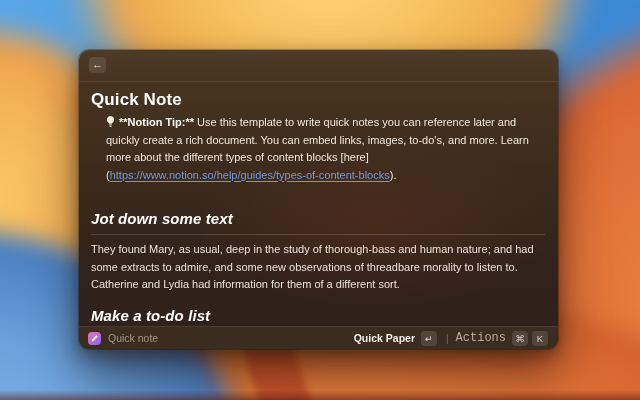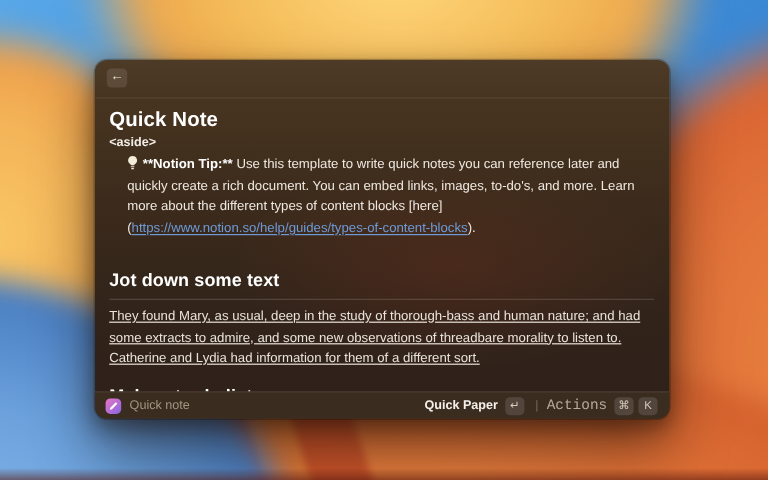--- a/index.html
+++ b/index.html
@@ -43,23 +43,23 @@
     background:rgba(255,255,255,.10); color:#ece4d8; font-size:11px; line-height:15px; text-align:center; cursor:default; }
 
   .content { position:relative; padding:8px 13px 0 12px; color:#ece7e0; z-index:1; }
   .h1 { font-size:17px; font-weight:700; color:#fff; letter-spacing:.1px; }
   .aside-tag { font-size:10.5px; font-weight:600; margin-top:3px; color:#f2ede7; }
   .tip { font-size:11px; line-height:17.5px; margin-top:4px; color:#eee8e0;margin-left:15px; }
   .tip b { color:#fff; }
   .bulb { display:inline-block; width:9px; height:13px; vertical-align:-2px; margin-right:4px; }
   .tip a { color:#6e9ad8; text-decoration:underline; text-underline-offset:2px; }
   .aside-close { font-size:10.5px; font-weight:600; margin-top:11px; color:#f2ede7; }
-  .h2 { font-size:15px; font-weight:700; color:#fff; margin-top:26px; letter-spacing:.1px; }
+  .h2 { font-size:15px; font-weight:700; color:#fff; margin-top:26px; letter-spacing:.1px;font-style:italic; }
   .divider { border:none; border-top:1px solid rgba(255,255,255,.14); margin:7px 0 6px; }
-  .para { font-size:11px; line-height:17.5px; color:#e9e3da;text-decoration:underline; }
+  .para { font-size:11px; line-height:17.5px; color:#e9e3da; }
   .h2b { margin-top:13px; }
 
   
   .cmdbar { position:absolute; left:0; right:0; bottom:0; height:23px; z-index:2;
     background:#3b2c20; border-top:1px solid rgba(255,255,255,.08);
     display:flex; align-items:center; padding:0 10px 0 9px; }
   .app-badge { width:13px; height:13px; border-radius:4px; flex:none;
     background:linear-gradient(135deg,#e478c2 0%,#b66bd6 55%,#7e6ae0 100%);
     display:flex; align-items:center; justify-content:center; }
   .app-label { font-size:10.5px; color:#a39483; margin-left:7px; }
@@ -87,21 +87,20 @@
 <div class="window">
 
   <div class="win-header">
     <div class="back-btn">
       <span>←</span>
     </div>
   </div>
 
   <div class="content">
     <div class="h1">Quick Note</div>
-    <div class="aside-tag">&lt;aside&gt;</div>
 
     <div class="tip">
       <svg class="bulb" viewBox="0 0 10 14">
         <path d="M5 .8a4.1 4.1 0 0 1 2.3 7.5c-.45.32-.75.8-.75 1.2h-3.1c0-.4-.3-.88-.75-1.2A4.1 4.1 0 0 1 5 .8z" fill="#f3ecd9"></path>
         <rect x="3.3" y="10.3" width="3.4" height="1.1" rx=".55" fill="#f3ecd9"></rect>
         <rect x="3.7" y="12.1" width="2.6" height="1" rx=".5" fill="#f3ecd9"></rect>
       </svg><b>**Notion Tip:**</b><span> Use this template to write quick notes you can reference later and quickly create a rich document. You can embed links, images, to-do's, and more. Learn more about the different types of content blocks [here](</span><a href="#">https://www.notion.so/help/guides/types-of-content-blocks</a><span>).</span>
     </div>
 
 

